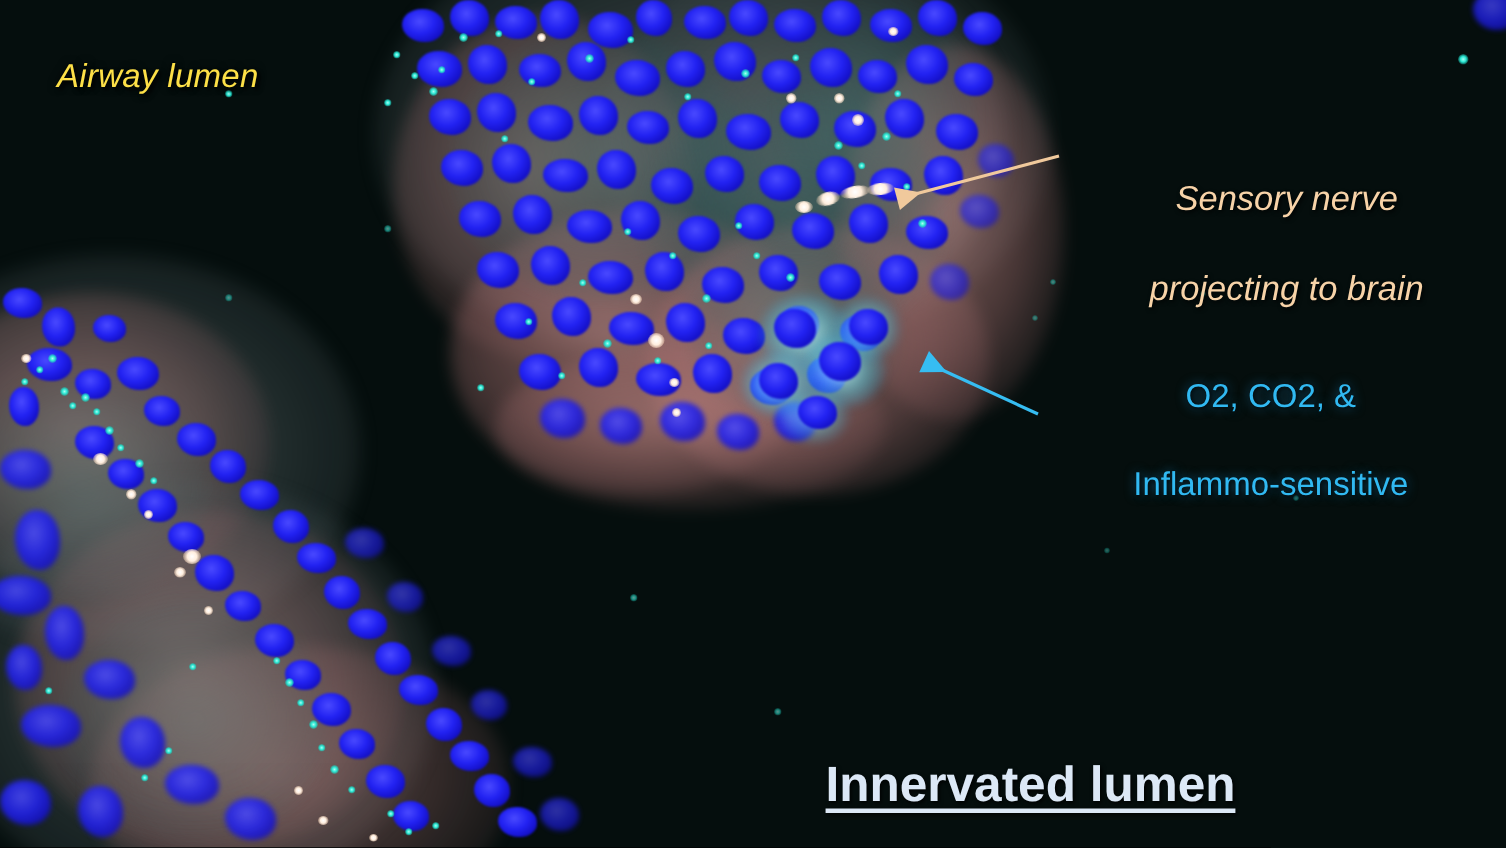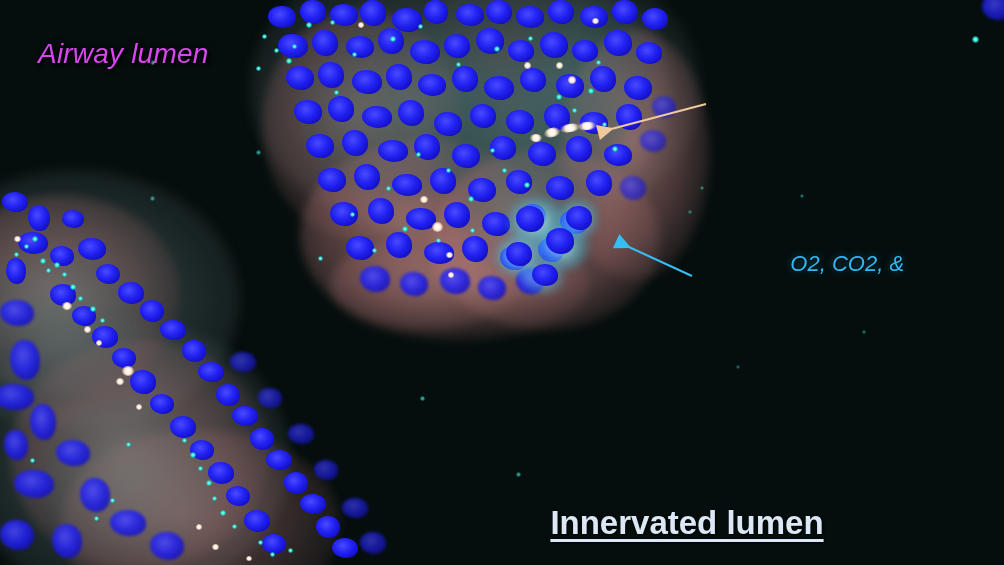--- a/index.html
+++ b/index.html
@@ -52,33 +52,33 @@
     position:absolute;border-radius:50%;
     background:radial-gradient(ellipse at 50% 50%,rgba(190,255,255,.80) 0%,rgba(90,220,245,.45) 40%,rgba(40,150,210,.18) 70%,rgba(10,60,90,0) 100%);
     filter:blur(3px);
   }
 
   
   .anno{position:absolute;white-space:pre;}
 
   #airway-lumen{
     left:38px;top:38px;
-    font-size:28px;font-style:italic;font-weight:400;color:#d946ef;
+    font-size:22px;font-style:italic;font-weight:400;color:#fde047;
     text-shadow:2px 2px 3px rgba(0,0,0,.95),0 0 6px rgba(0,0,0,.8);
     letter-spacing:.2px;
   }
   #sensory-label{
     left:700px;top:88px;width:290px;text-align:center;
     font-size:23px;font-style:italic;font-weight:400;color:#f7d3a8;
     line-height:1.30;
     text-shadow:1px 1px 3px rgba(0,0,0,.9);
   }
   #neb-label{
     left:680px;top:220px;width:310px;text-align:center;
-    font-size:22px;font-style:italic;font-weight:400;color:#31b9f2;
+    font-size:22px;font-weight:400;color:#31b9f2;
     line-height:1.34;
     text-shadow:1px 1px 3px rgba(0,0,0,.9),0 0 7px rgba(40,160,230,.55);
   }
   #main-title{
     left:452px;top:404px;width:470px;text-align:center;
     font-size:33px;font-weight:700;color:#dce8f6;
     line-height:1.44;
     text-shadow:1px 1px 3px rgba(0,0,0,.95);
   }
   #main-title .ln{display:block;text-decoration:underline;text-underline-offset:5px;text-decoration-thickness:3px;}
@@ -382,24 +382,28 @@
       <marker id="ah-cyan" markerWidth="9" markerHeight="9" refX="7.5" refY="4.5" orient="auto" markerUnits="strokeWidth">
         <path d="M8.5,0.8 L8.5,8.2 L0.6,4.5 Z" fill="#36bdf2"></path>
       </marker>
     </defs>
     <line x1="706" y1="104" x2="600" y2="132" stroke="#f0c99c" stroke-width="2.1" marker-end="url(#ah-orange)"></line>
     <line x1="692" y1="276" x2="618" y2="242" stroke="#36bdf2" stroke-width="2.1" marker-end="url(#ah-cyan)"></line>
   </svg>
 
   <div class="anno" id="airway-lumen">Airway lumen</div>
 
+  <div class="anno" id="sensory-label">
+    <span>Sensory nerve</span><br>
+    <span>projecting to brain</span>
+  </div>
 
   <div class="anno" id="neb-label">
     <span>O2, CO2, &amp;</span><br>
-    <br>
+    <span>Inflammo-sensitive</span><br>
   </div>
 
   <div class="anno" id="main-title">
     <span class="ln">Innervated lumen</span>
     
   </div>
 
 </div>
 
 </body></html>

